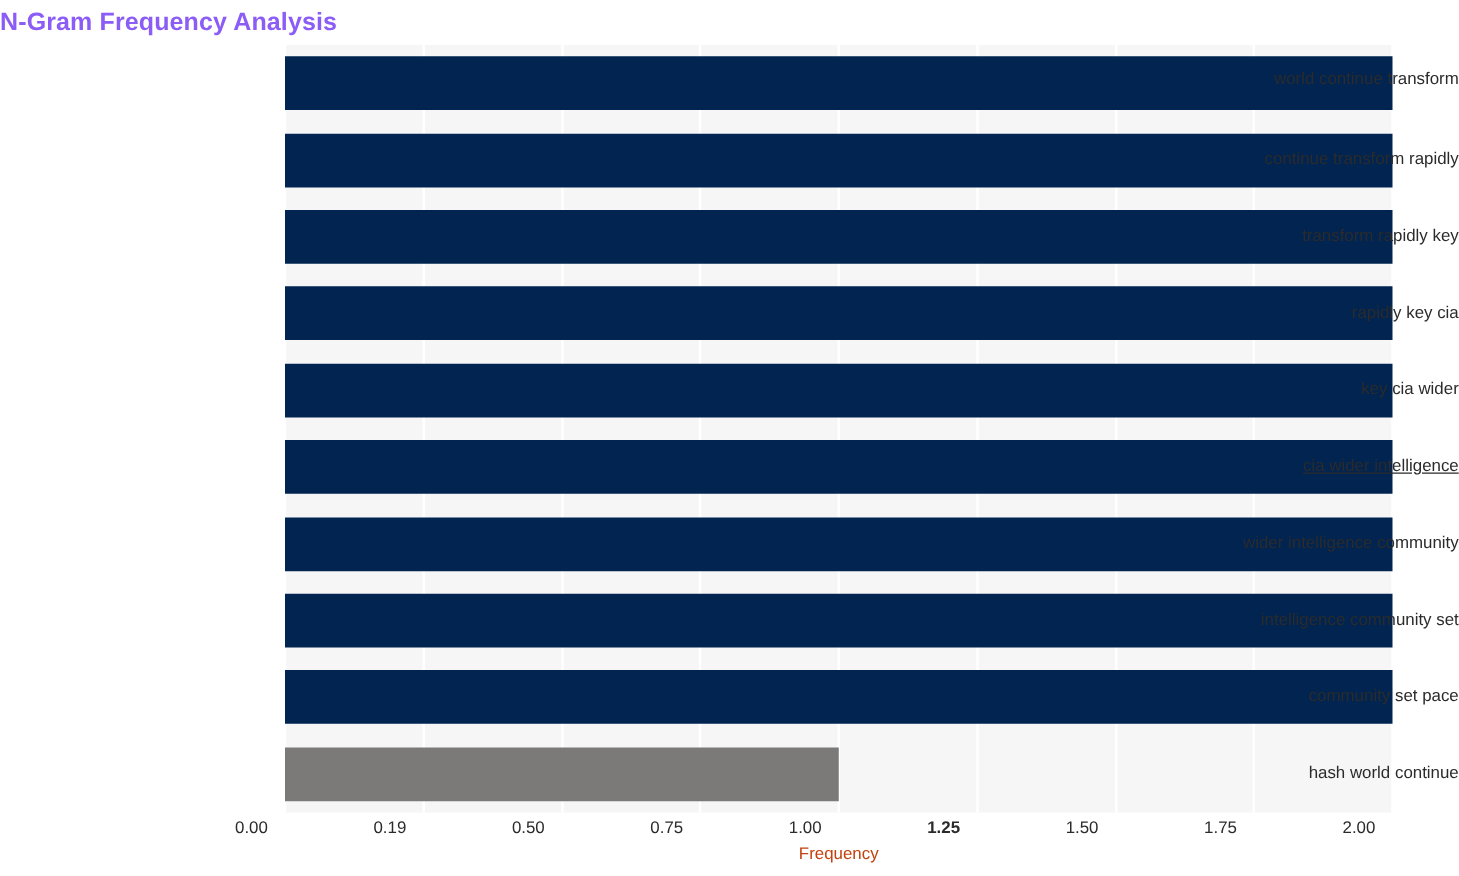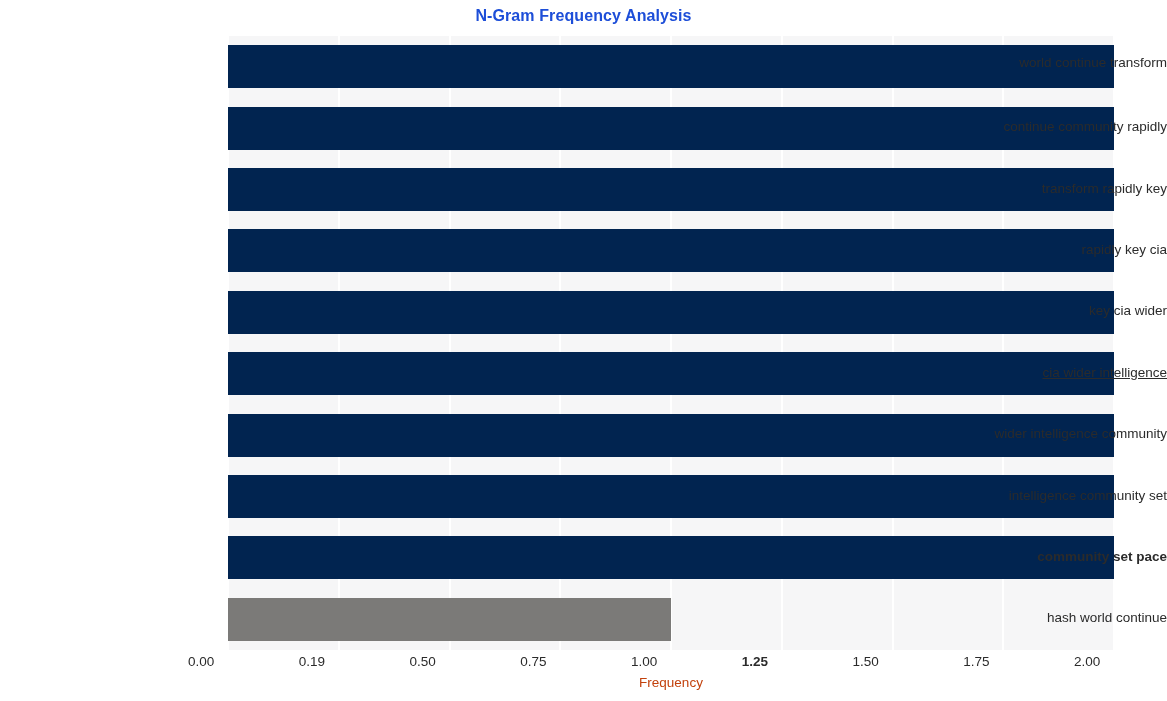--- a/index.html
+++ b/index.html
@@ -21,24 +21,24 @@
     width: 1167px;
     height: 701px;
     background: #ffffff;
   }
 
   #chart-title {
     position: absolute;
     left: 0;
     top: 7px;
     width: 1167px;
-    text-align: center;
-    font-size: 16px;
+    text-align: left;
+    font-size: 20px;
     font-weight: bold;
-    color: #1d4ed8;
+    color: #8b5cf6;
     letter-spacing: 0.1px;
   }
 
   
   #plot-area {
     position: absolute;
     left: 228px;
     top: 36px;
     width: 886px;
     height: 614px;
@@ -139,28 +139,28 @@
       <div class="bar-row" style="top: 500.4px; height: 43px;">
         <div class="bar" title="community set pace: 2" style="width: 886px; background: rgb(1, 36, 80);"></div>
       </div>
       <div class="bar-row" style="top: 561.8px; height: 43px;">
         <div class="bar" title="hash world continue: 1" style="width: 443px; background: rgb(123, 122, 120);"></div>
       </div>
     </div>
 
   <div id="ytick-labels">
       <div class="ytick-label" style="top: 55px;">world continue transform</div>
-      <div class="ytick-label" style="top: 119.1px;">continue community rapidly</div>
+      <div class="ytick-label" style="top: 119.1px;">continue transform rapidly</div>
       <div class="ytick-label" style="top: 180.5px;">transform rapidly key</div>
       <div class="ytick-label" style="top: 241.9px;">rapidly key cia</div>
       <div class="ytick-label" style="top: 303.3px; text-align: right;">key cia wider</div>
       <div class="ytick-label" style="top: 364.7px; text-decoration: underline;">cia wider intelligence</div>
       <div class="ytick-label" style="top: 426.1px;">wider intelligence community</div>
       <div class="ytick-label" style="top: 487.5px;">intelligence community set</div>
-      <div class="ytick-label" style="top: 548.9px; font-weight: bold;">community set pace</div>
+      <div class="ytick-label" style="top: 548.9px;">community set pace</div>
       <div class="ytick-label" style="top: 610.3px;">hash world continue</div>
     </div>
   <div id="xtick-labels">
       <div class="xtick-label" style="left: 188px;">0.00</div>
       <div class="xtick-label" style="left: 298.75px;">0.19</div>
       <div class="xtick-label" style="left: 409.5px;">0.50</div>
       <div class="xtick-label" style="left: 520.25px;">0.75</div>
       <div class="xtick-label" style="left: 631px;">1.00</div>
       <div class="xtick-label" style="left: 741.75px; font-weight: bold;">1.25</div>
       <div class="xtick-label" style="left: 852.5px;">1.50</div>

